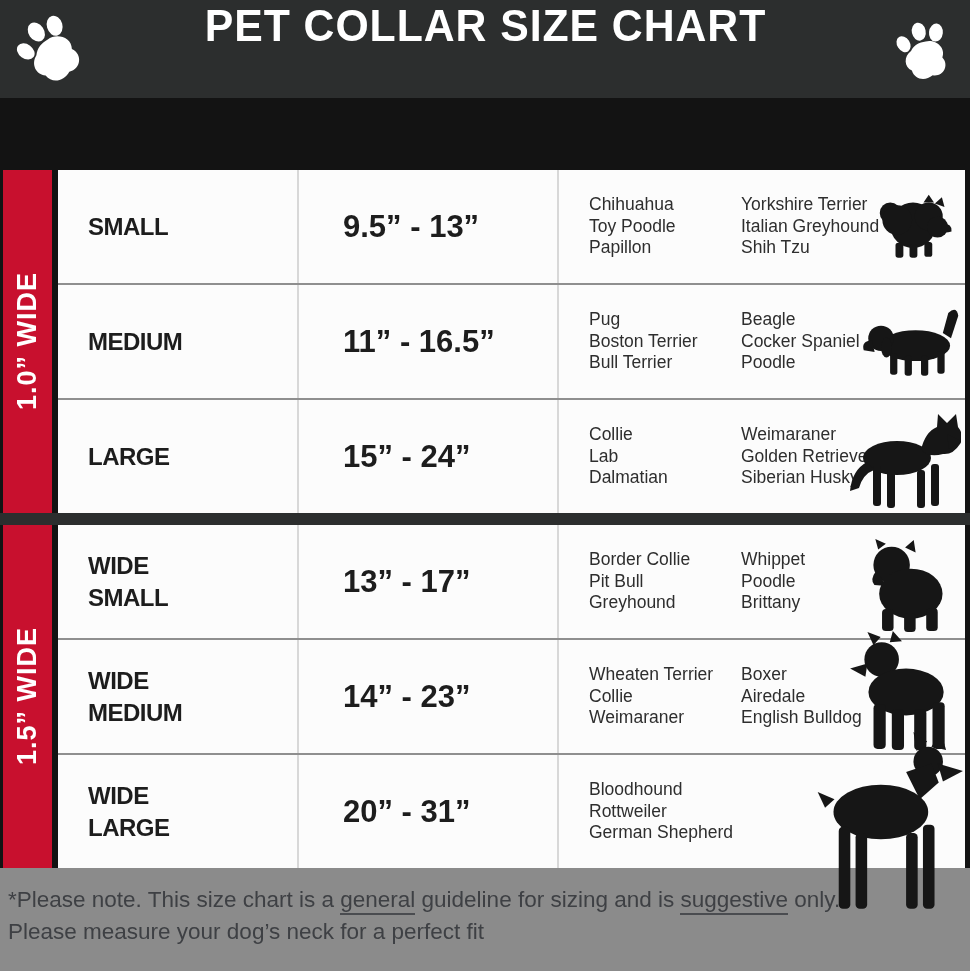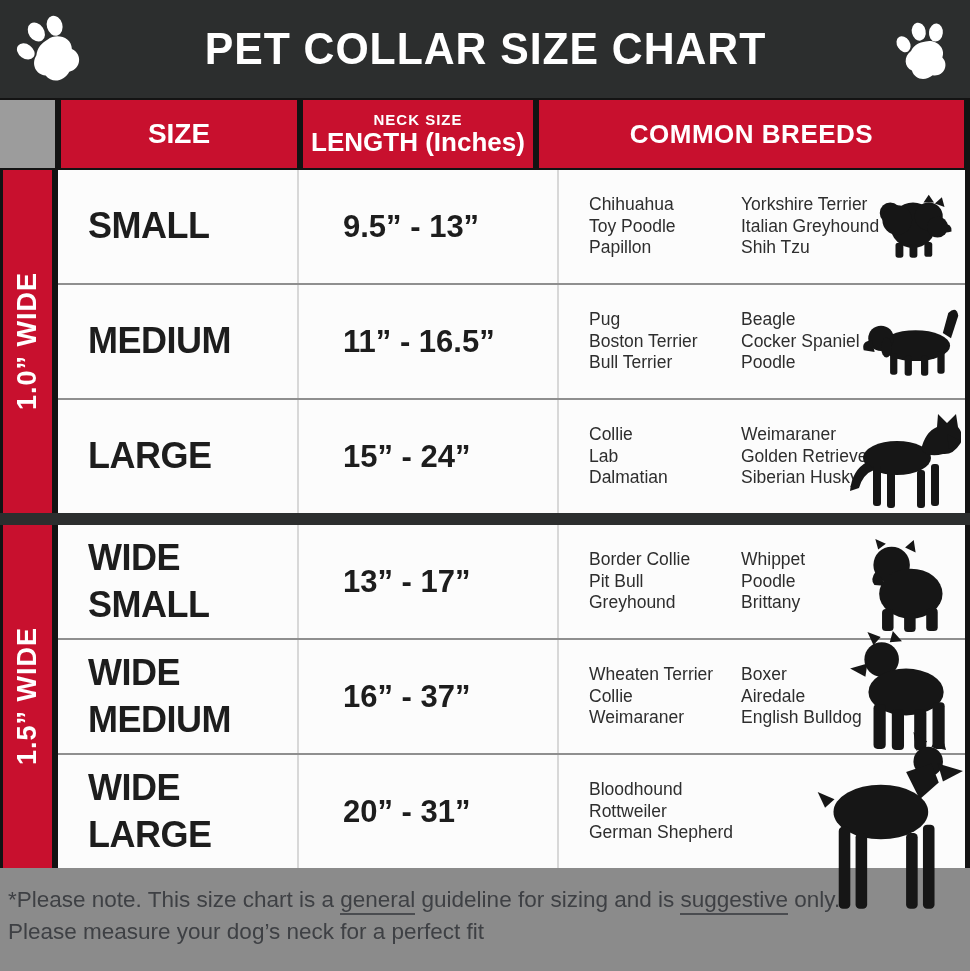--- a/index.html
+++ b/index.html
@@ -6,21 +6,21 @@
   html,body { background:#131313; }
   .page {
     position:relative; width:970px; height:971px; overflow:hidden;
     background:#131313;
     font-family:"Liberation Sans", sans-serif;
   }
 
   
   .top-header {
     position:absolute; top:0; left:0; width:970px; height:98px;
-    background:#2c2e2e; display:flex; align-items:center; justify-content:center;
+    background:#2c2e2e; display:flex; justify-content:center;
   }
   .title {
     color:#ffffff; font-size:45px; font-weight:700; letter-spacing:1px;
     transform:scaleX(0.95); white-space:nowrap;
   }
   .paw { position:absolute; top:13px; width:72px; height:74px; }
   .paw.left { left:14px; }
   .paw.right { right:14px; top:18px; width:64px; height:66px; }
 
   
@@ -57,21 +57,21 @@
     position:absolute; left:58px; top:170px; width:907px; height:698px;
     display:flex; flex-direction:column; overflow:visible; z-index:2;
   }
   .row { height:113px; display:flex; background:#fcfcfc; position:relative; }
   .sep { height:2px; background:#8f8f8f; }
   .section-divider {
     height:12px; background:#2c2e2e; margin-left:-58px; margin-right:-5px;
   }
   .c-size {
     width:239px; display:flex; align-items:center; padding-left:30px;
-    font-size:36px; font-weight:700; color:#1d1d1d; line-height:1.3;
+    font-size:24px; font-weight:700; color:#1d1d1d; line-height:1.3;
     white-space:pre-line; letter-spacing:-0.5px;
   }
   .c-len {
     width:260px; border-left:2px solid #d8d8d8; display:flex; align-items:center;
     padding-left:44px; font-size:31px; font-weight:700; color:#1d1d1d;
     white-space:nowrap;
   }
   .c-breeds {
     flex:1; border-left:2px solid #d8d8d8; position:relative;
     display:flex; align-items:center; padding-left:30px;
@@ -120,33 +120,20 @@
           <g fill="#ffffff" transform="rotate(10 30 30)">
         <ellipse cx="22" cy="13" rx="6.5" ry="8.5" transform="rotate(-22 22 13)"></ellipse>
         <ellipse cx="38" cy="11" rx="6.5" ry="8.5" transform="rotate(-4 38 11)"></ellipse>
         <ellipse cx="10" cy="27" rx="6" ry="8" transform="rotate(-42 10 27)"></ellipse>
         <path d="M30,21 C38,17 50,23 48,33 C56,39 52,51 42,51 C36,58 26,58 22,50 C14,48 12,38 18,32 C20,26 24,23 30,21 Z"></path>
       </g>
         </svg>
     </span>
   </div>
 
-  <div class="header-row">
-    <div class="corner"></div>
-    <div class="hcell size">
-      <span>SIZE</span>
-    </div>
-    <div class="hcell len">
-      <span class="sub">NECK SIZE</span>
-      <span class="main">LENGTH (Inches)</span>
-    </div>
-    <div class="hcell breeds">
-      <span>COMMON BREEDS</span>
-    </div>
-  </div>
 
   <div class="rail">
     <div class="vbar b1">
       <span class="vlabel">1.0” WIDE</span>
     </div>
     <div class="vbar b2">
       <span class="vlabel">1.5” WIDE</span>
     </div>
   </div>
 
@@ -263,21 +250,21 @@
           </g>
             </svg>
         </span>
       </div>
     </div>
     <div class="sep"></div>
 
     <div class="row">
       <div class="c-size">WIDE
 MEDIUM</div>
-      <div class="c-len">16” - 37”</div>
+      <div class="c-len">14” - 23”</div>
       <div class="c-breeds">
         <div class="bc one">Wheaten Terrier
 Collie
 Weimaraner</div>
         <div class="bc two">Boxer
 Airedale
 English Bulldog</div>
         <span class="dog d5">
           <svg viewBox="0 0 110 120" width="112" height="122">
               <g fill="#161616">

